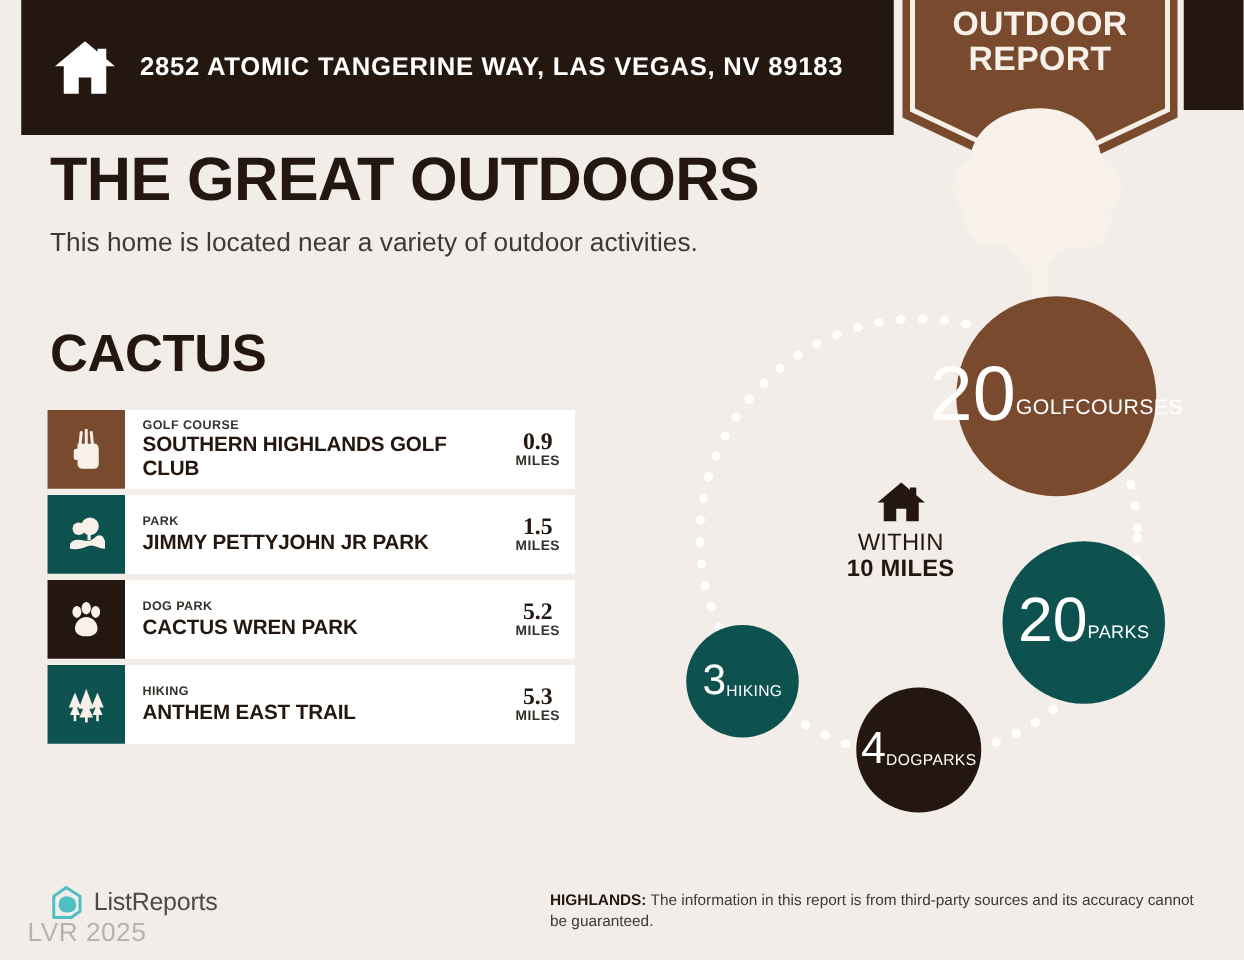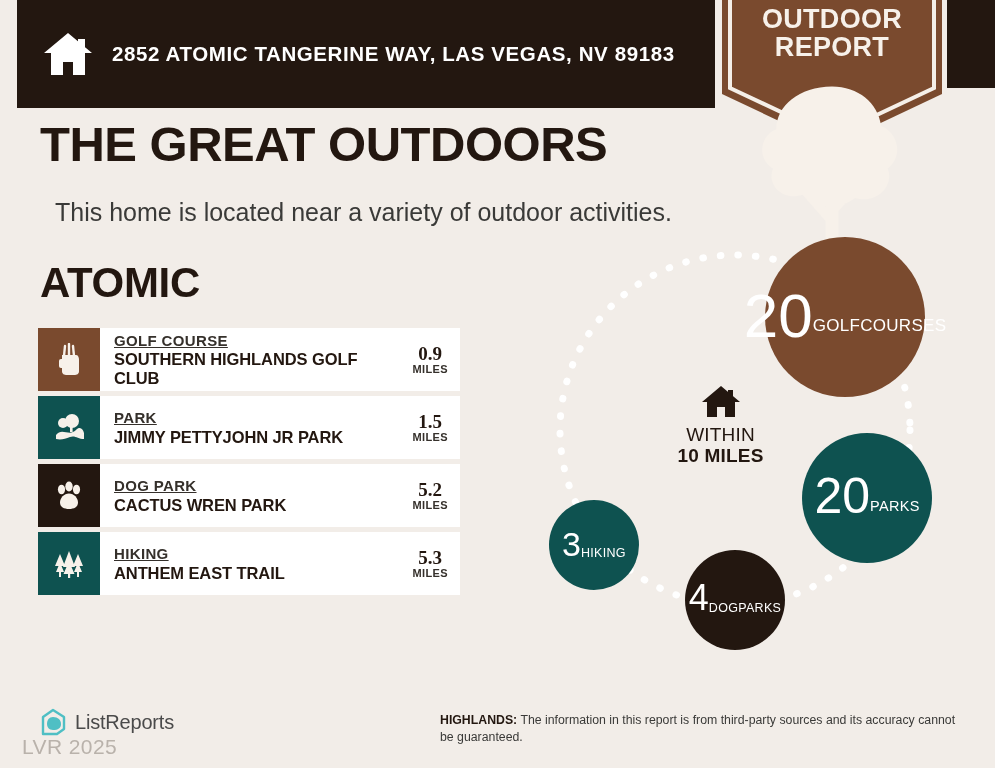--- a/index.html
+++ b/index.html
@@ -42,21 +42,21 @@
   }
 
   
   .headline{
     position:absolute;left:40px;top:120px;
     font-size:49px;font-weight:bold;color:#231710;letter-spacing:-0.5px;
     margin:0;line-height:1;
   }
   .subhead{
     position:absolute;left:40px;top:182px;
-    font-size:25px;color:#3A3A38;margin:15px;line-height:1.2;
+    font-size:21px;color:#3A3A38;margin:0;line-height:1.2;
   }
 
   
   .popular-title{
     position:absolute;left:40px;top:262px;
     font-size:42px;font-weight:bold;color:#231710;margin:0;line-height:1;
     letter-spacing:-0.3px;
   }
 
   .poi-list{position:absolute;left:38px;top:328px;width:422px;}
@@ -66,22 +66,22 @@
   .poi-icon{
     width:62px;flex:0 0 62px;display:flex;align-items:center;justify-content:center;
   }
   .poi-icon svg{display:block;}
   .poi-body{
     flex:1 1 auto;display:flex;align-items:center;justify-content:space-between;
     padding:0 12px 0 14px;overflow:hidden;
   }
   .poi-text{overflow:hidden;}
   .poi-cat{
-    font-size:15px;font-weight:bold;color:#35302B;letter-spacing:.35px;
-    line-height:1.25;text-transform:uppercase;text-decoration:underline;
+    font-size:10px;font-weight:bold;color:#35302B;letter-spacing:.35px;
+    line-height:1.25;text-transform:uppercase;
   }
   .poi-name{
     font-size:16.5px;font-weight:bold;color:#231710;letter-spacing:-0.1px;
     line-height:1.12;text-transform:uppercase;
   }
   .poi-dist{flex:0 0 auto;text-align:center;padding-left:8px;}
   .poi-dist-num{font-size:19px;font-weight:bold;color:#231710;line-height:1.05;font-family:Liberation Serif, serif;}
   .poi-dist-unit{font-size:11px;font-weight:bold;color:#35302B;letter-spacing:.4px;}
 
   
@@ -166,21 +166,21 @@
         <rect x="24" y="28" width="4" height="22" fill="#F7F1EA"></rect>
         <path d="M26 40 L33 32" stroke="#F7F1EA" stroke-width="3" fill="none"></path>
         <path d="M26 43 L19 35" stroke="#F7F1EA" stroke-width="3" fill="none"></path>
       </svg>
     </div>
   </div>
 
   <h1 class="headline">THE GREAT OUTDOORS</h1>
   <p class="subhead">This home is located near a variety of outdoor activities.</p>
 
-  <h2 class="popular-title">ATOMIC</h2>
+  <h2 class="popular-title">CACTUS</h2>
 
   <div class="poi-list">
 
     <div class="poi-row">
       <div class="poi-icon" style="background:#7A4A2E">
         <svg width="28" height="34" viewBox="0 0 28 34">
           <path d="M10 3 L9 13" stroke="#F7F1EA" stroke-width="2.4" stroke-linecap="round" fill="none"></path>
           <path d="M14 1 L14 12" stroke="#F7F1EA" stroke-width="2.4" stroke-linecap="round" fill="none"></path>
           <path d="M18 3 L19 13" stroke="#F7F1EA" stroke-width="2.4" stroke-linecap="round" fill="none"></path>
           <path d="M7 12 L21 12 C23 12 24 14 24 17 L24 28 C24 31 22 32 19 32 L12 32 C9 32 7 31 7 28 Z" fill="#F7F1EA"></path>

